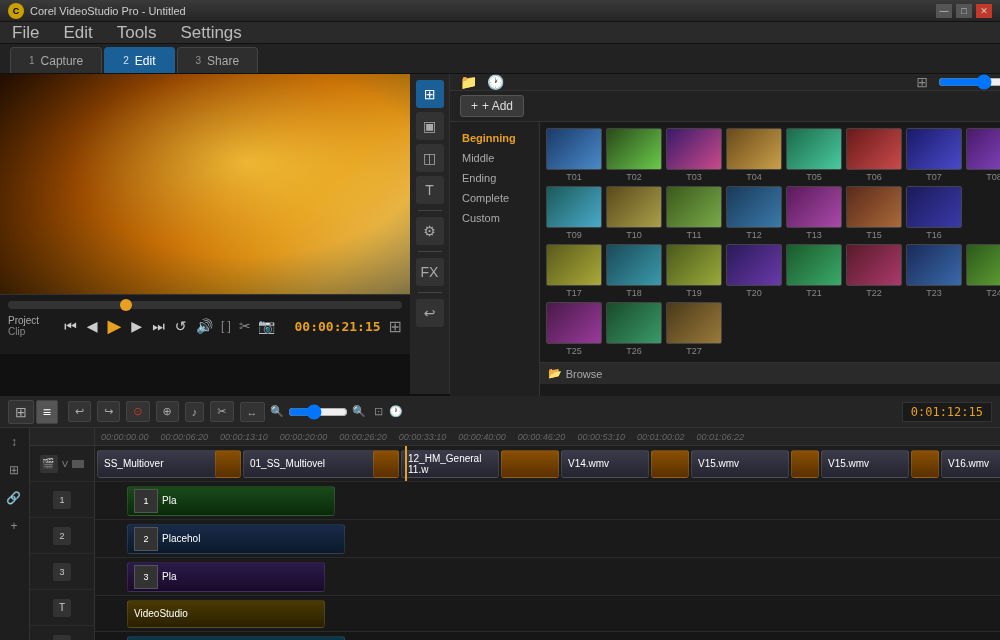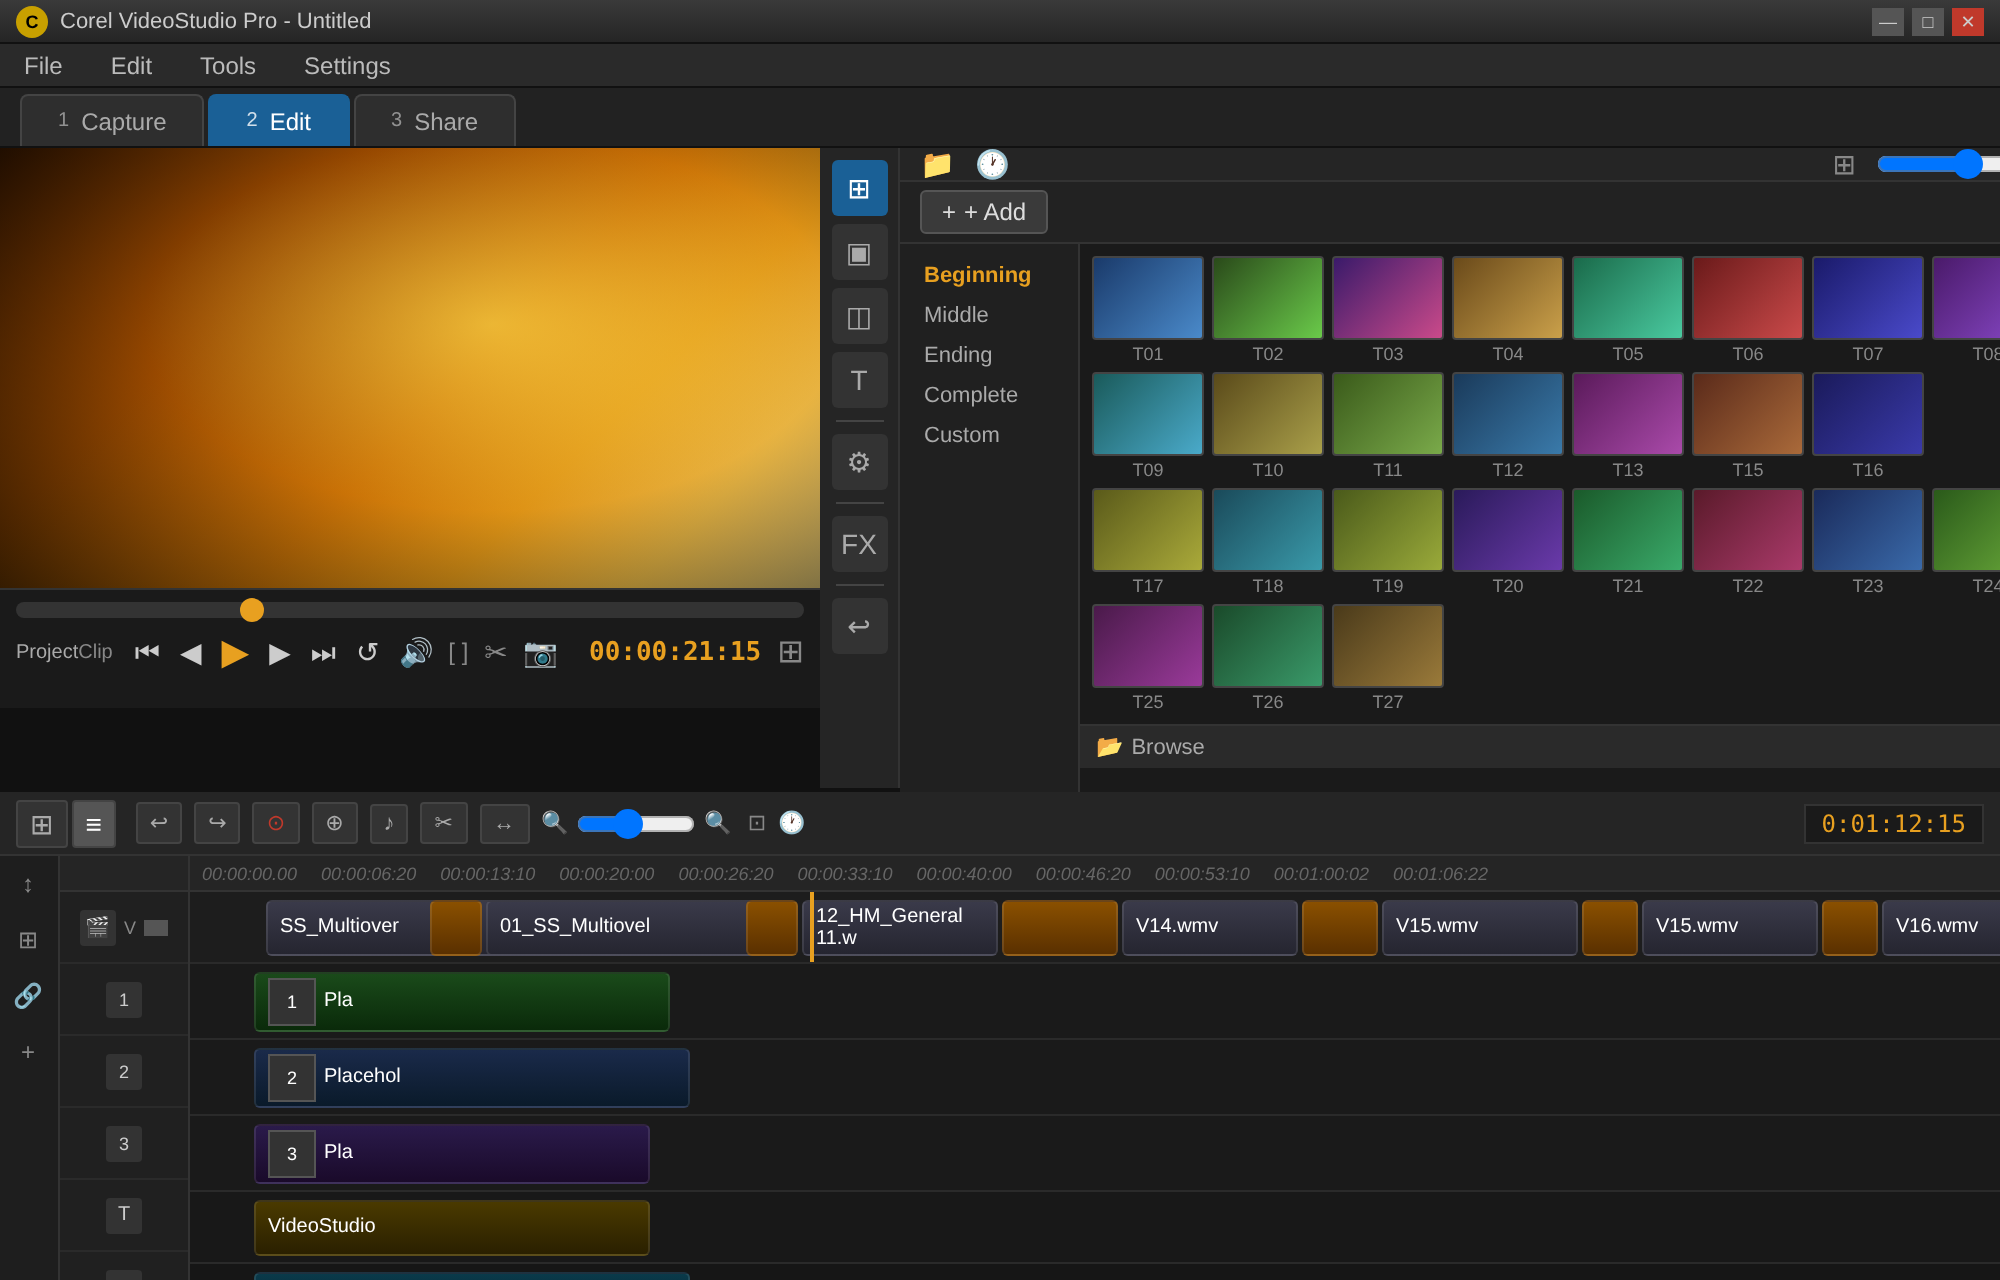--- a/index.html
+++ b/index.html
@@ -15,21 +15,21 @@
     #titlebar-logo { width: 16px; height: 16px; background: #c8a000; border-radius: 50%; display: flex; align-items: center; justify-content: center; font-size: 9px; color: #000; font-weight: bold; }
     #titlebar-controls { display: flex; gap: 4px; }
     .title-btn { width: 16px; height: 14px; background: #555; border: none; cursor: pointer; font-size: 9px; color: #ccc; display: flex; align-items: center; justify-content: center; }
     .title-btn.close-btn { background: #c0392b; }
 
     
     #menubar {
       height: 22px; background: #2a2a2a; display: flex; align-items: center; padding: 0 8px; gap: 16px;
       border-bottom: 1px solid #111;
     }
-    .menu-item { font-size: 12px; color: #bbb; cursor: pointer; padding: 2px 4px; }
+    .menu-item { font-size: 17px; color: #bbb; cursor: pointer; padding: 2px 4px; }
 
     
     #tabbar {
       height: 30px; background: #222; display: flex; align-items: flex-end; padding-left: 10px;
       border-bottom: 1px solid #111;
     }
     .tab {
       height: 26px; padding: 0 18px; display: flex; align-items: center; gap: 6px;
       font-size: 12px; cursor: pointer; color: #aaa; background: #2e2e2e; border-radius: 4px 4px 0 0;
       margin-right: 2px; border: 1px solid #444; border-bottom: none;
@@ -225,21 +225,21 @@
 
 <div id="main">
 
   <div id="preview-panel">
     <div id="preview-video"></div>
     <div id="preview-controls">
       <div id="preview-timeline">
         <div id="preview-thumb"></div>
       </div>
       <div id="preview-btns">
-        <div style="display:flex;flex-direction:row;margin-right:4px;">
+        <div style="display:flex;flex-direction:column;margin-right:18px;">
           <span class="pmode-label">Project</span>
           <span class="pmode-val">Clip</span>
         </div>
         <button class="ctrl-btn">⏮</button>
         <button class="ctrl-btn">◀</button>
         <button class="ctrl-btn" style="font-size:18px;color:#e8a020;">▶</button>
         <button class="ctrl-btn">▶</button>
         <button class="ctrl-btn">⏭</button>
         <button class="ctrl-btn">↺</button>
         <button class="ctrl-btn">🔊</button>
@@ -493,21 +493,21 @@
         <span class="ruler-mark">00:00:40:00</span>
         <span class="ruler-mark">00:00:46:20</span>
         <span class="ruler-mark">00:00:53:10</span>
         <span class="ruler-mark">00:01:00:02</span>
         <span class="ruler-mark">00:01:06:22</span>
       </div>
 
       <div class="track-row video-row">
 
         <div style="position:absolute;left:310px;top:0;width:2px;height:100%;background:#e8a020;z-index:5;"></div>
-        <div class="clip-block clip-video" style="left:2px;width:131px;margin-left:36px;">SS_Multiover</div>
+        <div class="clip-block clip-video" style="left:2px;width:131px;">SS_Multiover</div>
         <div class="clip-block clip-orange" style="left:120px;width:26px;"></div>
         <div class="clip-block clip-video" style="left:148px;width:136px;">01_SS_Multiovel</div>
         <div class="clip-block clip-orange" style="left:278px;width:26px;"></div>
         <div class="clip-block clip-video" style="left:306px;width:98px;">12_HM_General 11.w</div>
         <div class="clip-block clip-orange" style="left:406px;width:58px;"></div>
         <div class="clip-block clip-video" style="left:466px;width:88px;">V14.wmv</div>
         <div class="clip-block clip-orange" style="left:556px;width:38px;"></div>
         <div class="clip-block clip-video" style="left:596px;width:98px;">V15.wmv</div>
         <div class="clip-block clip-orange" style="left:696px;width:28px;"></div>
         <div class="clip-block clip-video" style="left:726px;width:88px;">V15.wmv</div>

